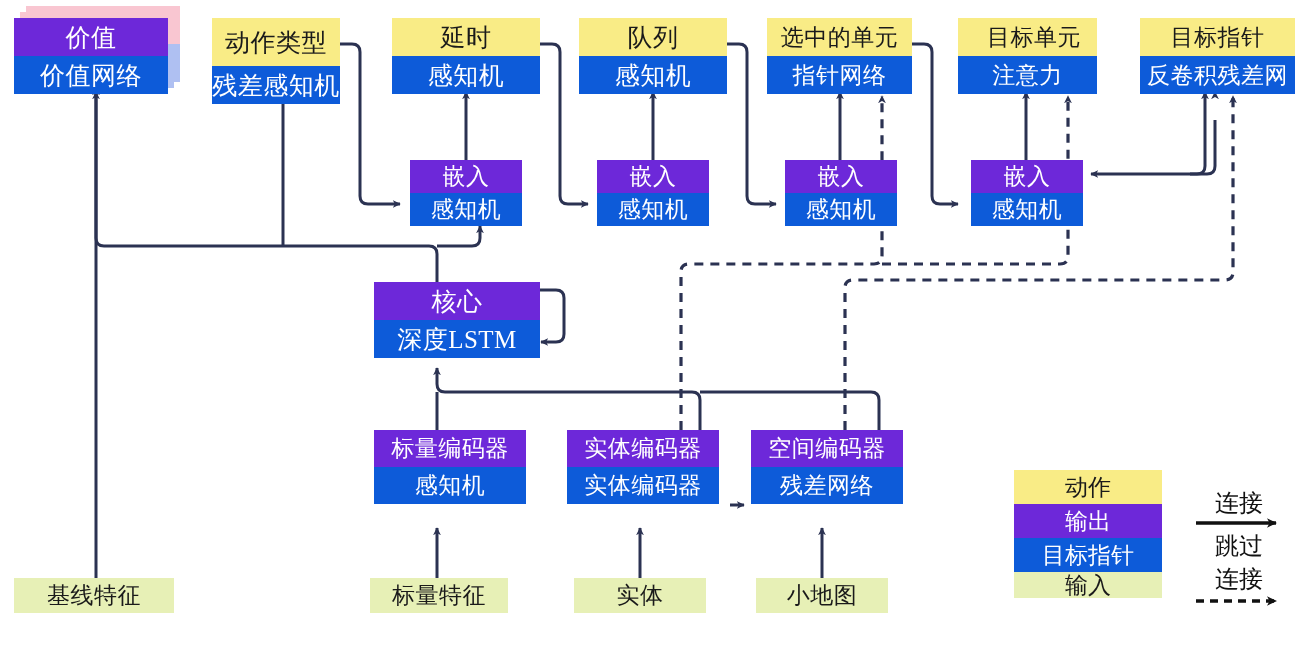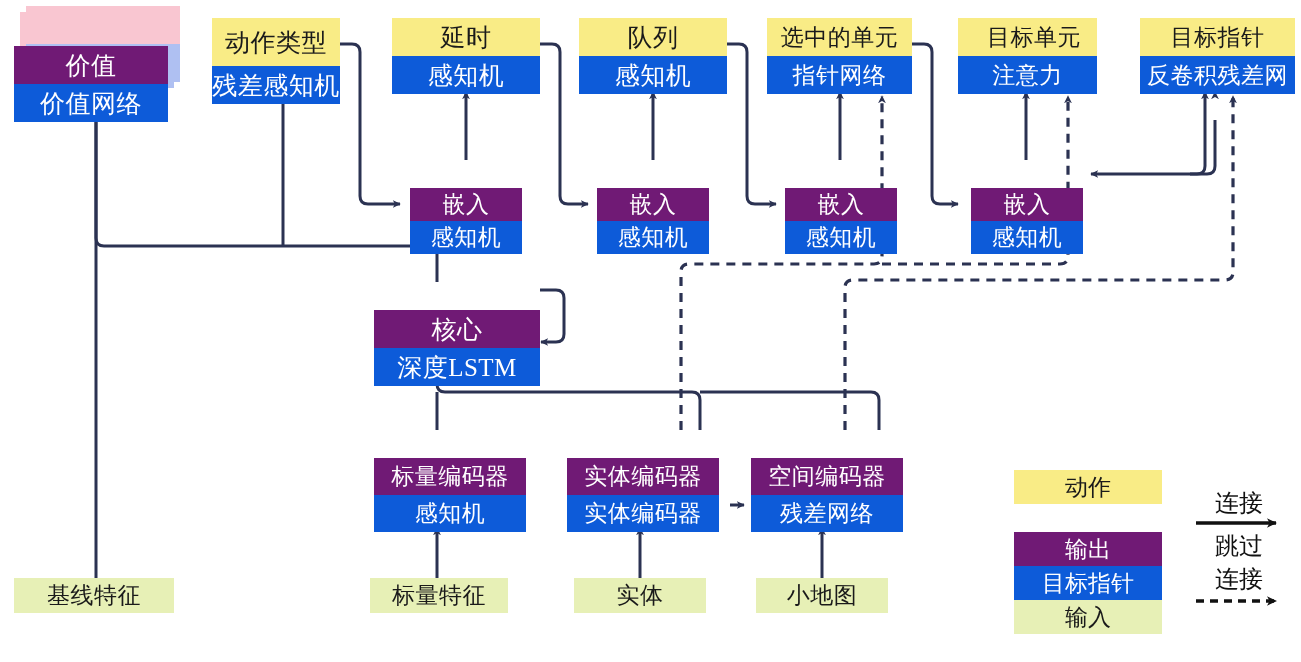--- a/index.html
+++ b/index.html
@@ -4,21 +4,21 @@
 <style>
   html,body{margin:0;padding:0;background:#ffffff;}
   body{font-family:"Liberation Serif","DejaVu Serif",serif;}
   #stage{position:relative;width:1301px;height:662px;background:#fff;overflow:hidden;}
   svg#wires{position:absolute;left:0;top:0;width:1301px;height:662px;pointer-events:none;}
 
   .node{position:absolute;box-sizing:border-box;z-index:3;}
   .node .row{display:flex;align-items:center;justify-content:center;box-sizing:border-box;
              width:100%;white-space:nowrap;letter-spacing:0.5px;}
   .row.act{background:#F9EC86;color:#1a1a1a;}
-  .row.out{background:#701a75;color:#ffffff;margin-top:28px;}
+  .row.out{background:#6d28d9;color:#ffffff;}
   .row.net{background:#0B57D0;color:#ffffff;}
   .row.net{background:#0D5BD9;}
   .row.inp{background:#E7F0B6;color:#1a1a1a;}
 
   
   .ghost{position:absolute;z-index:1;}
 
   .legend-box{position:absolute;z-index:3;}
   .lg-label{position:absolute;text-align:center;white-space:nowrap;z-index:4;color:#111;}
 </style>
@@ -201,20 +201,20 @@
     <div class="row inp" style="height:35px;font-size:23px;">实体</div>
   </div>
   <div class="node" style="left:756px;top:578px;width:132px;">
     <div class="row inp" style="height:35px;font-size:23px;">小地图</div>
   </div>
 
   <div class="legend-box" style="left:1014px;top:470px;width:148px;">
     <div class="row act" style="height:34px;font-size:23px;display:flex;align-items:center;justify-content:center;">动作</div>
     <div class="row out" style="height:34px;font-size:23px;display:flex;align-items:center;justify-content:center;">输出</div>
     <div class="row net" style="height:34px;font-size:23px;display:flex;align-items:center;justify-content:center;">目标指针</div>
-    <div class="row inp" style="height:34px;font-size:23px;display:flex;align-items:center;justify-content:center;">输入</div>
+    <div class="row inp" style="height:26px;font-size:23px;display:flex;align-items:center;justify-content:center;">输入</div>
   </div>
 
   <div class="lg-label" style="left:1196px;top:487px;width:86px;font-size:24px;">连接</div>
   <div class="lg-label" style="left:1196px;top:530px;width:86px;font-size:24px;">跳过</div>
   <div class="lg-label" style="left:1196px;top:563px;width:86px;font-size:24px;">连接</div>
 
 </div>
 
 </body></html>

